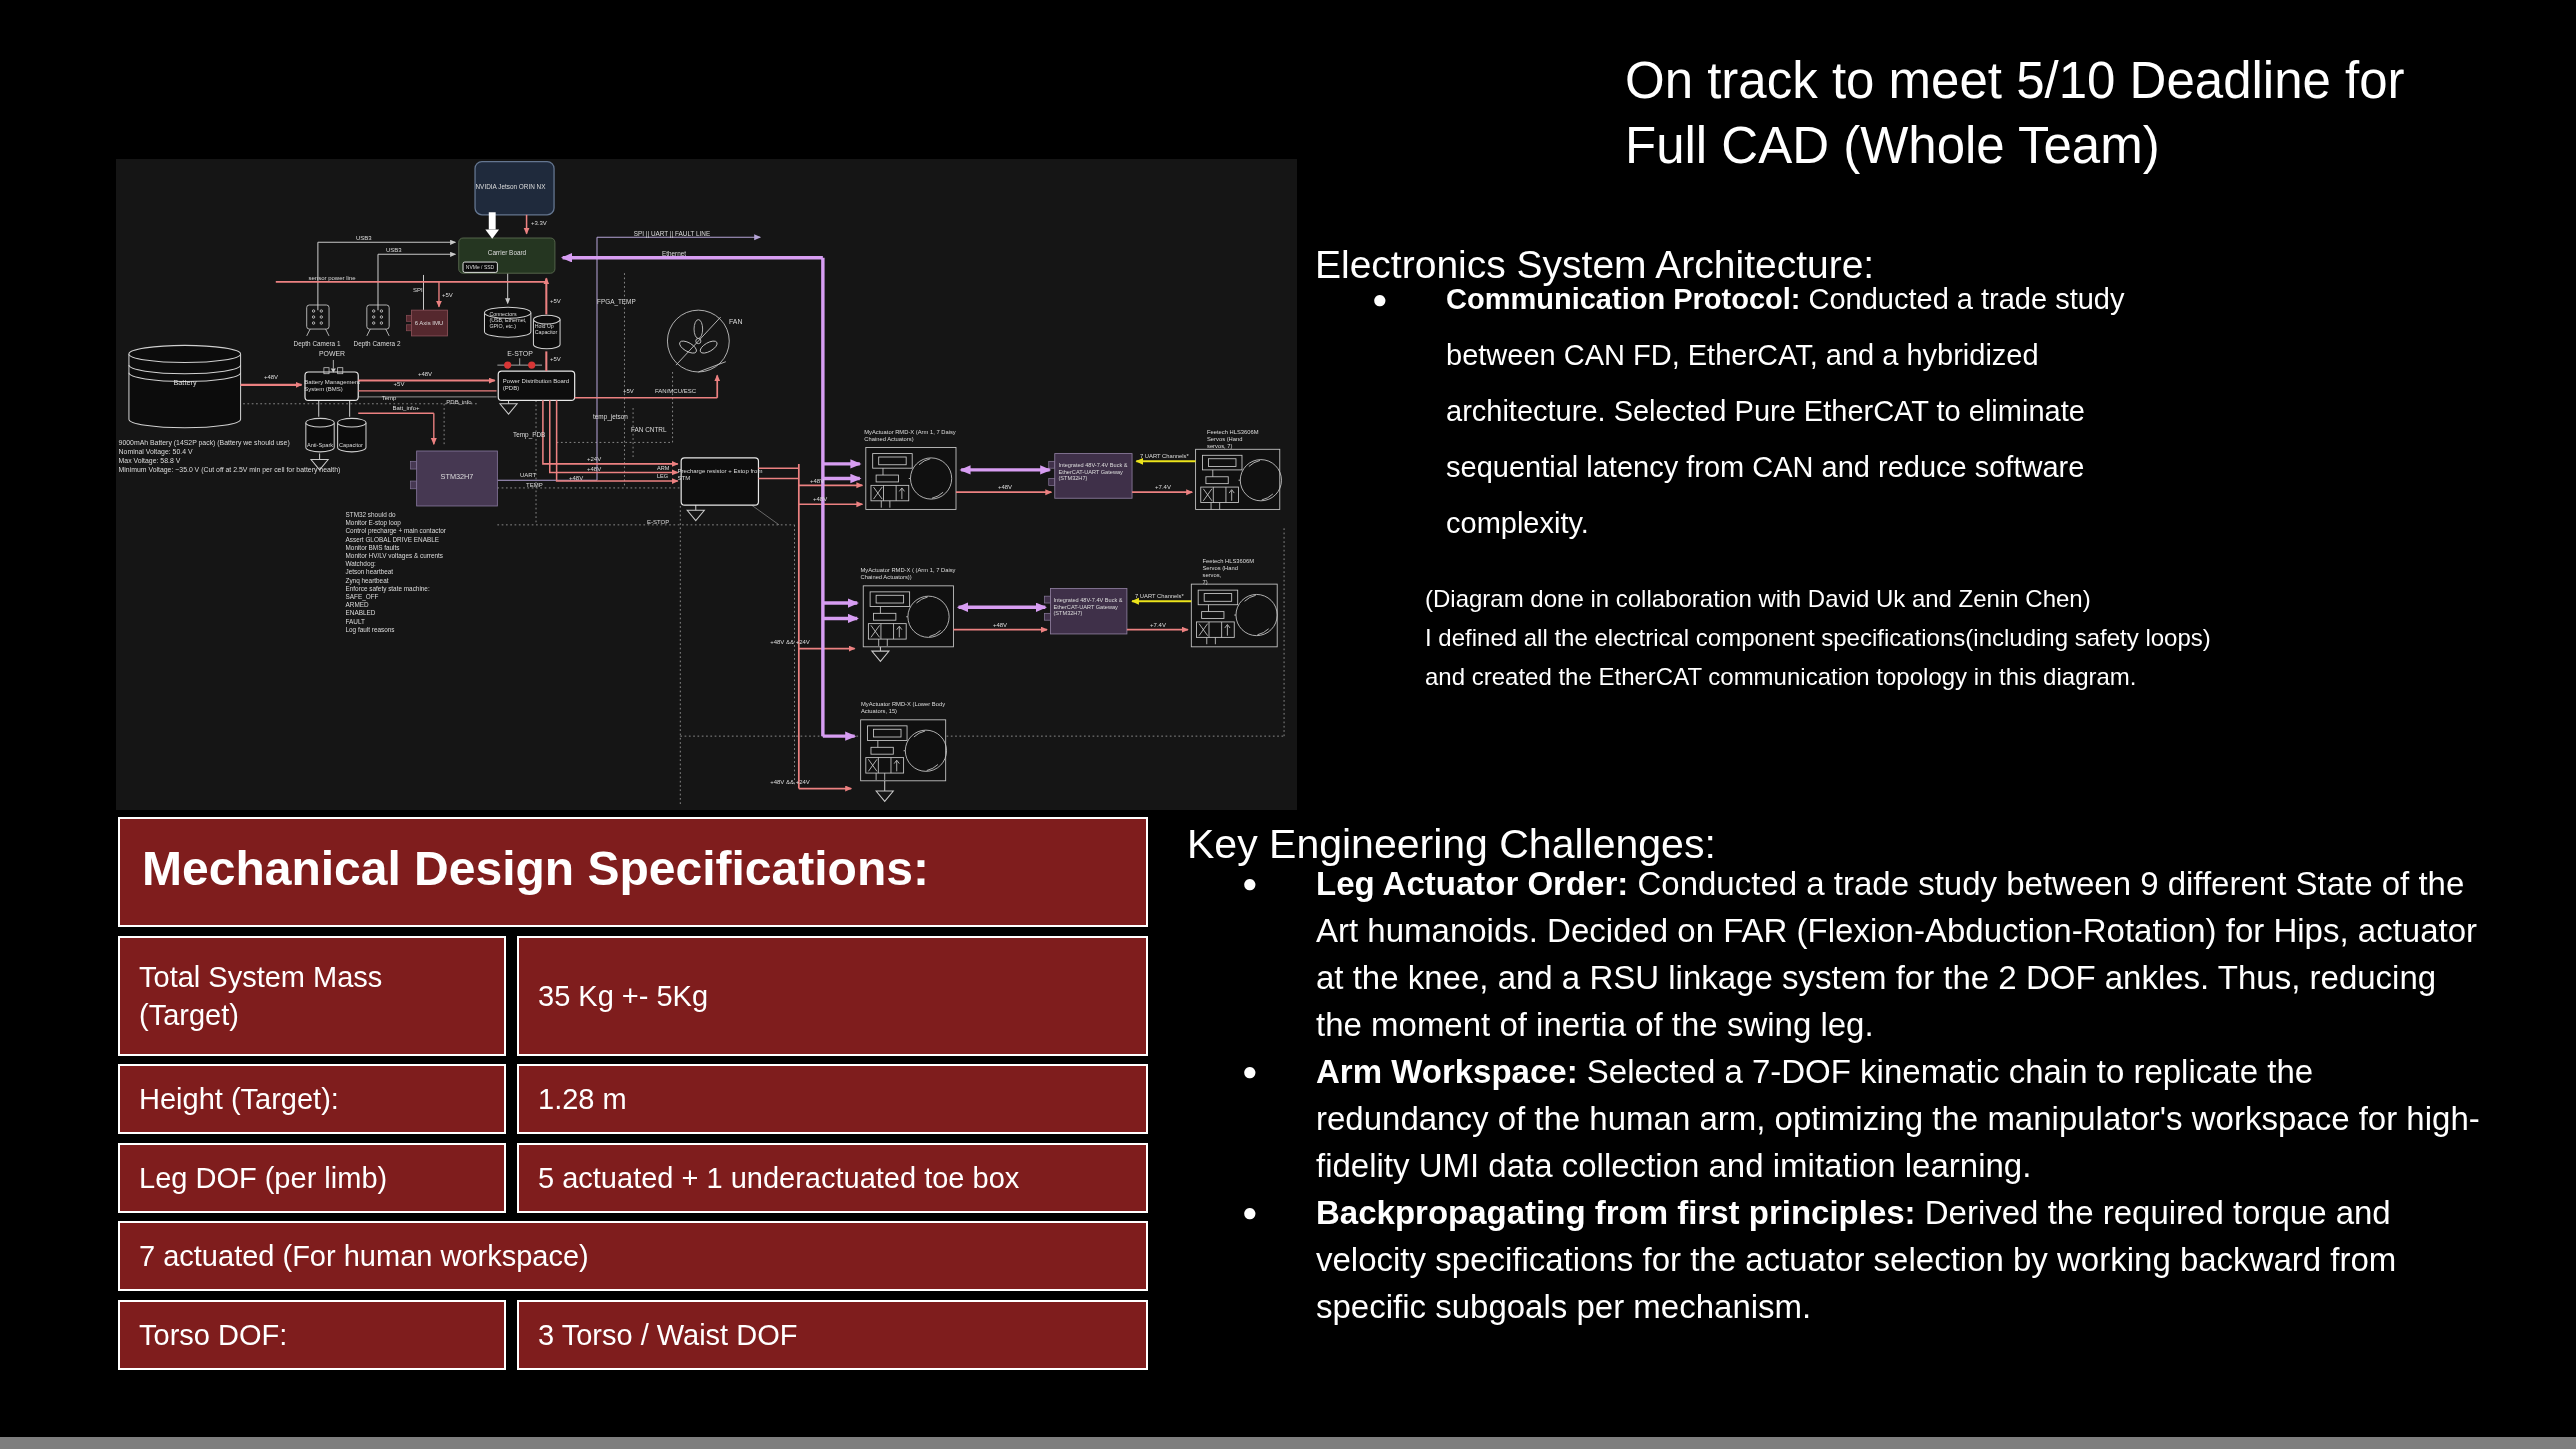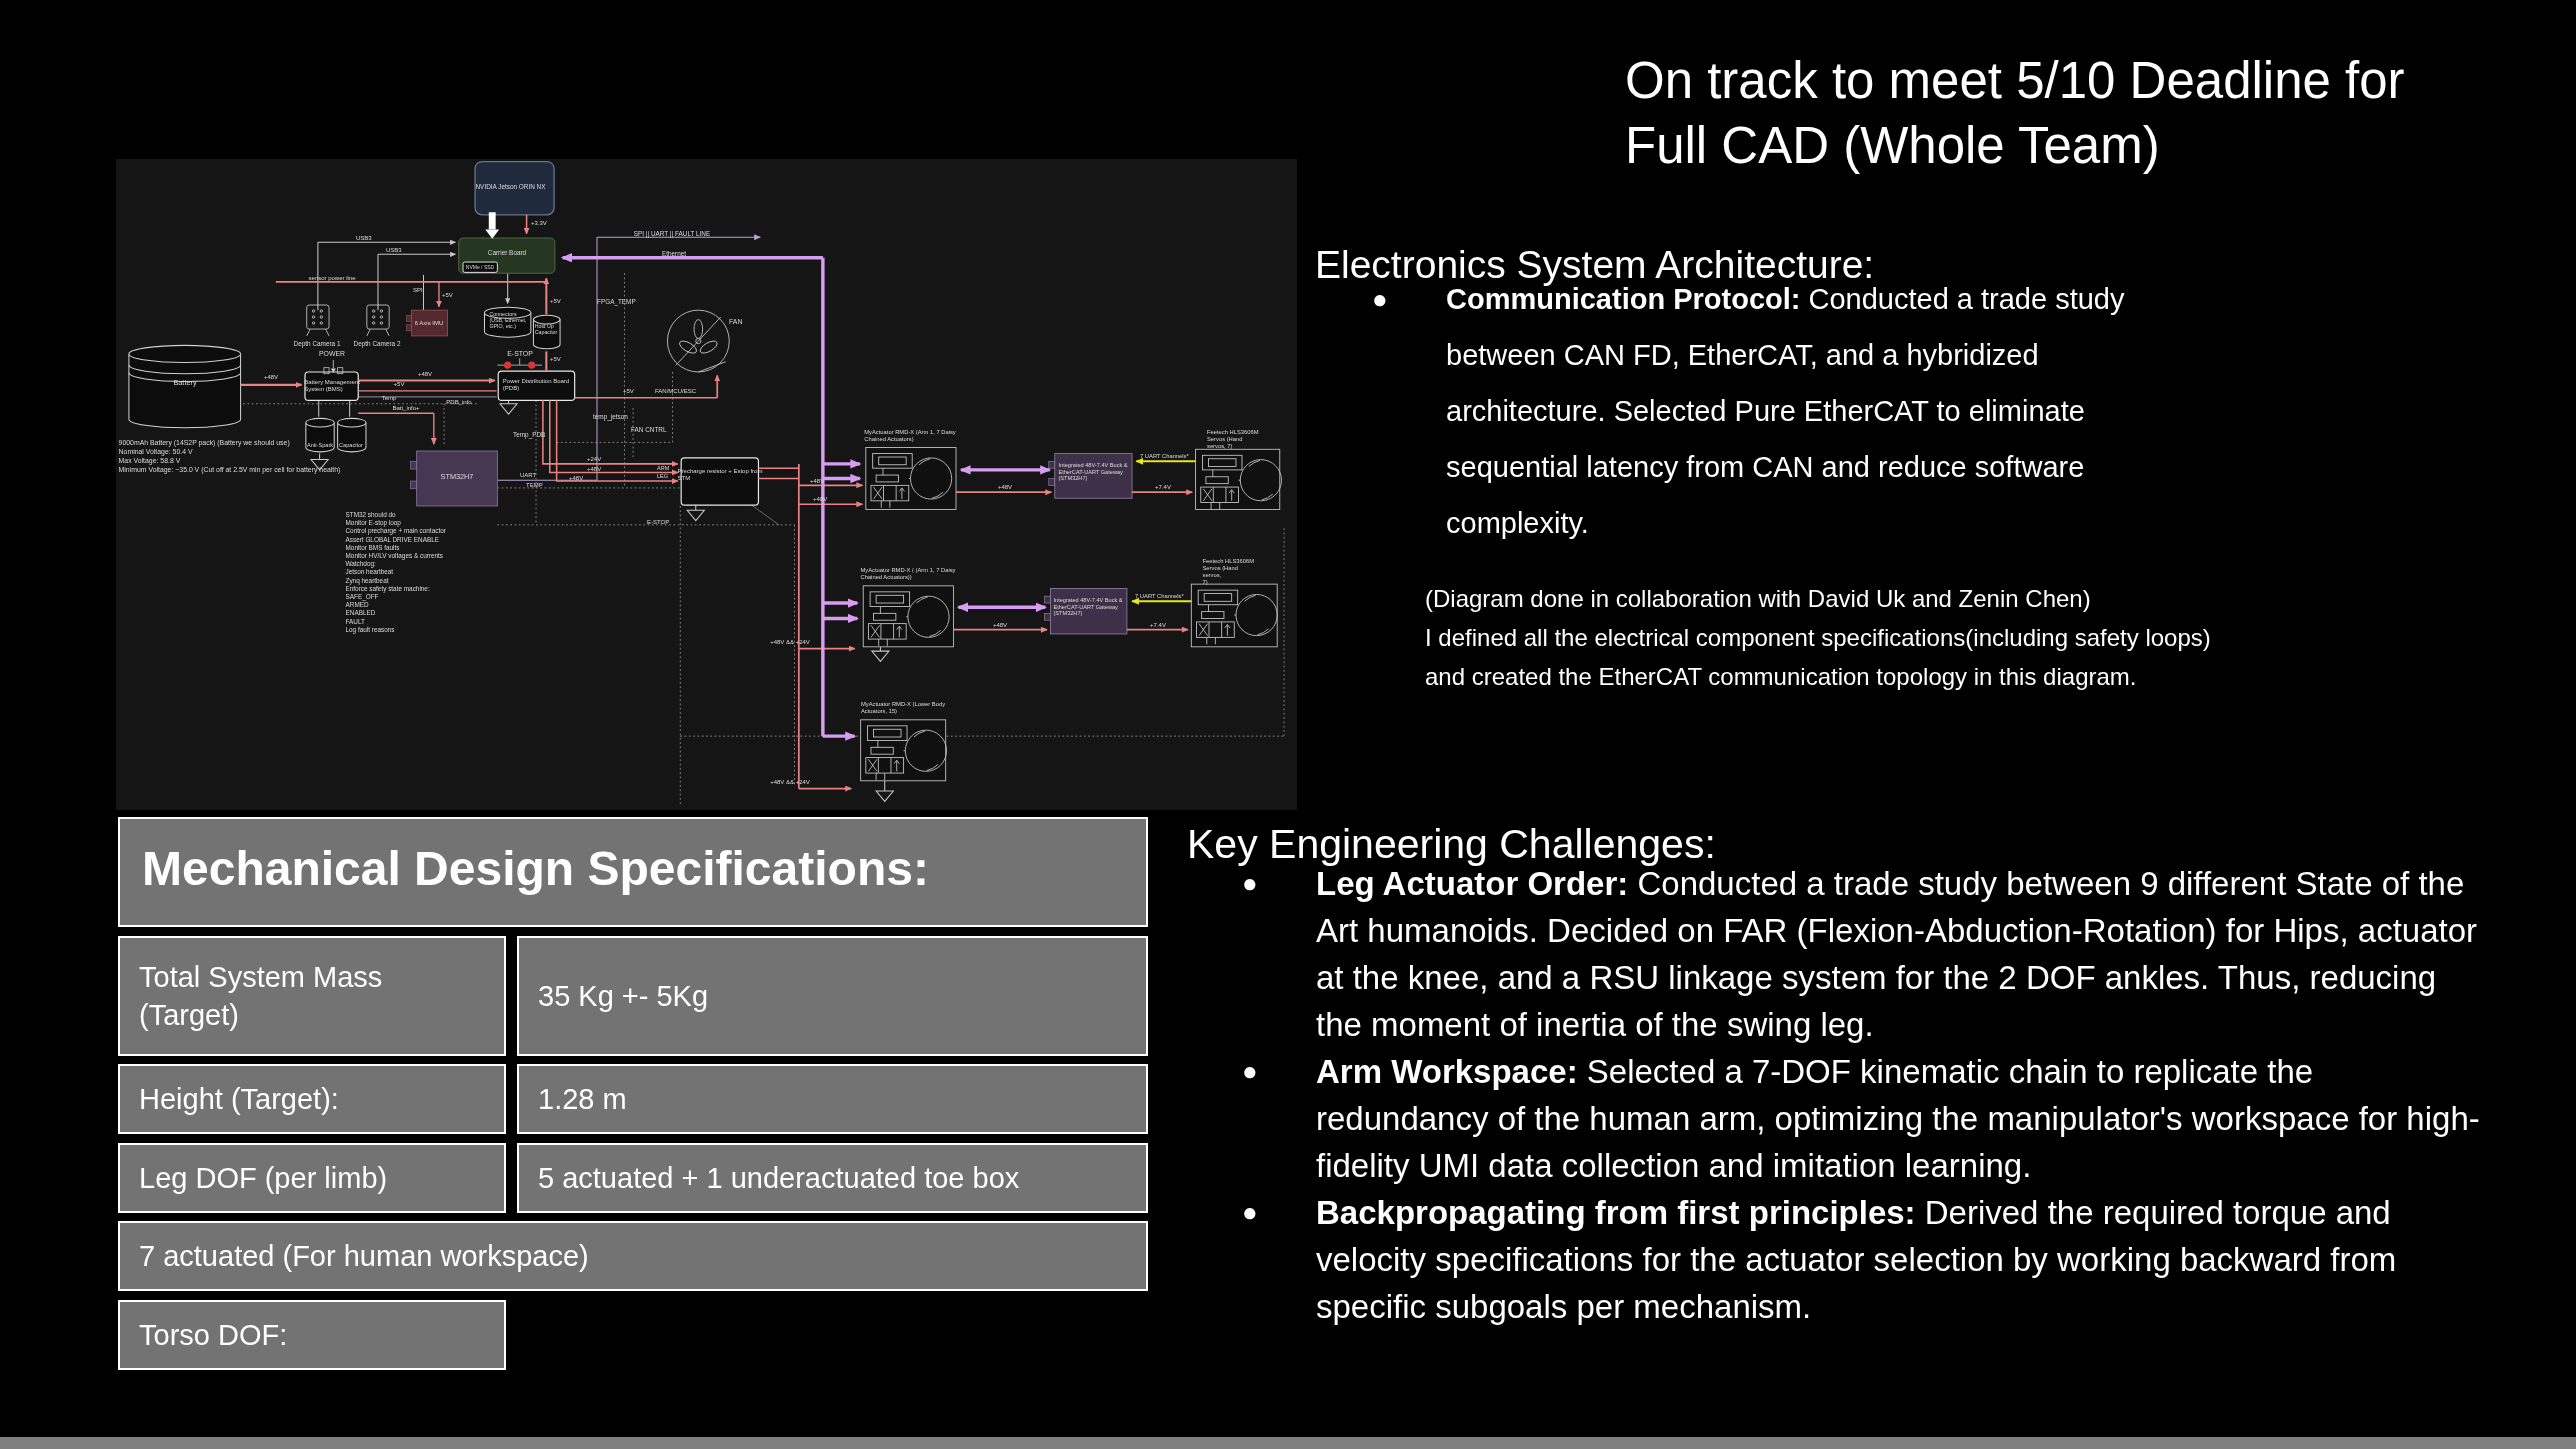--- a/index.html
+++ b/index.html
@@ -18,21 +18,21 @@
   .chal-h{left:1187px;top:787px;font-size:41px;}
   ul.blist{list-style:none;margin:0;padding:0;position:absolute;}
   .elec-list{left:1365px;top:271px;width:816px;font-size:29px;line-height:56px;}
   .chal-list{left:1235px;top:860px;width:1247px;font-size:33px;line-height:47px;}
   ul.blist li{position:relative;padding-left:81px;}
   ul.blist li::before{content:"\25CF";position:absolute;left:6.9px;top:0;font-size:26px;}
   .blabel{font-weight:bold;}
   .note{position:absolute;left:1425px;top:579px;width:799px;font-size:24px;line-height:39px;white-space:pre-line;}
   
   .spec{position:absolute;left:118px;top:817px;width:1030px;}
-  .spec .cell{background:#737373;border:2.6px solid #fff;box-sizing:border-box;}
+  .spec .cell{background:#7f1d1d;border:2.6px solid #fff;box-sizing:border-box;}
   .spec .hcell{height:110px;padding:22px 0 0 22px;font-size:48px;font-weight:bold;}
   .spec .row{display:flex;gap:11px;margin-top:8.6px;}
   .spec .c1{width:388px;flex:none;}
   .spec .c2{flex:1;}
   .spec .row .cell{display:flex;align-items:center;padding-left:19px;font-size:29px;line-height:38px;white-space:pre-line;}
   .r-tall{height:120px;} .r-std{height:70px;}
   .bottombar{position:absolute;left:0;top:1437px;width:2576px;height:12px;background:#7e7e7e;}
 </style>
 </head>
 <body>
@@ -391,18 +391,19 @@
     </div>
     <div class="row">
       <div class="cell c1 r-std">Leg DOF (per limb)</div>
       <div class="cell c2 r-std">5 actuated + 1 underactuated toe box</div>
     </div>
     <div class="row">
       <div class="cell c2 r-std">7 actuated (For human workspace)</div>
     </div>
     <div class="row">
       <div class="cell c1 r-std">Torso DOF:</div>
+      <div class="cell c2 r-std">3 Torso / Waist DOF</div>
     </div>
   </div>
 
   <div class="bottombar"></div>
 </div>
 
 
 </body></html>

